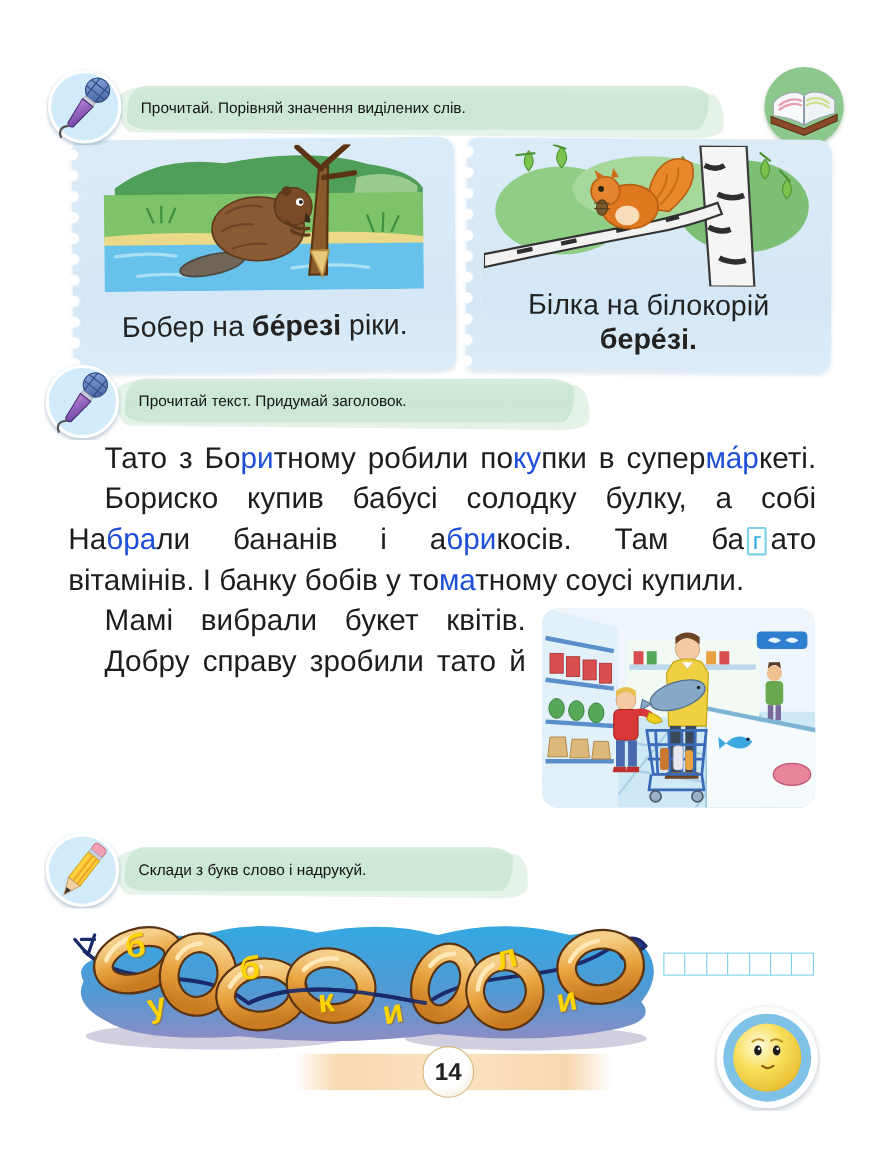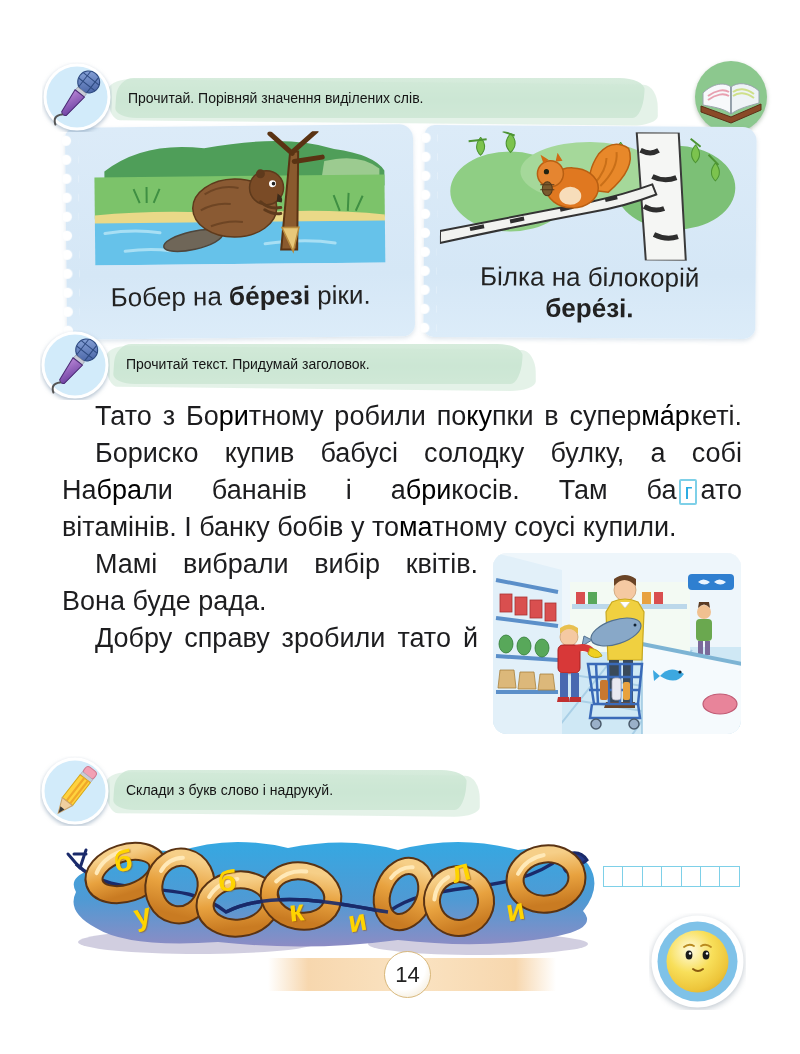--- a/index.html
+++ b/index.html
@@ -18,21 +18,21 @@
   .card .pic{position:absolute;left:50%;transform:translateX(-50%);top:6px;}
   .caption{position:absolute;left:8px;right:8px;text-align:center;font-size:26px;color:#222;line-height:31px;}
   .bold{font-weight:700;}
 
   
   .story{position:absolute;left:62px;top:398px;width:680px;font-size:27px;line-height:37px;color:#1d1d1f;}
   .story-par{margin:0;padding:0;}
   .line{text-align:justify;}
   .line.stretch{text-align-last:justify;}
   .line.indent{text-indent:33px;}
-  .seg-blue{color:#000000;}
+  .seg-blue{color:#1d4ed8;}
   .seg-box{display:inline-block;color:#29abe2;border:2px solid #7ed0e8;border-radius:2px;padding:0 3px;margin:0 3px;line-height:1.0;font-size:0.82em;background:#fff;}
   .story-figure{float:right;margin:6px 0 4px 14px;width:250px;height:183px;}
 
   
   .banner{position:absolute;left:58px;top:816px;width:545px;height:145px;}
   .bl{position:absolute;font-weight:700;font-size:30px;color:#ffd400;text-shadow:1px 1px 1px rgba(150,85,0,.55);z-index:5;}
   .bl0{left:56px;top:28px;transform:rotate(-6deg);}
   .bl1{left:76px;top:82px;transform:rotate(-12deg);}
   .bl2{left:160px;top:48px;}
   .bl3{left:231px;top:78px;transform:rotate(-6deg);}
@@ -40,21 +40,21 @@
   .bl5{left:393px;top:38px;transform:rotate(-14deg);}
   .bl6{left:448px;top:77px;transform:rotate(-10deg);}
 
   
   .cells{position:absolute;left:603px;top:866px;display:flex;}
   .cell{width:19px;height:19px;background:#fff;border:1.6px solid #7ed0e8;margin-left:-1.6px;}
   .cell:first-child{margin-left:0;}
 
   
   .band{position:absolute;left:268px;top:958px;width:288px;height:33px;background:linear-gradient(90deg,rgba(250,222,188,0) 0%,#f7d7ae 14%,#fae3c2 50%,#f7d7ae 86%,rgba(250,222,188,0) 100%);}
-  .page-circle{position:absolute;left:384px;top:951px;width:47px;height:47px;border-radius:50%;background:radial-gradient(circle at 40% 35%,#ffffff 55%,#f3e8d2 90%);border:1.5px solid #d8b87c;box-sizing:border-box;display:flex;align-items:center;justify-content:center;font-size:22px;font-weight:400;color:#222;}
+  .page-circle{position:absolute;left:384px;top:951px;width:47px;height:47px;border-radius:50%;background:radial-gradient(circle at 40% 35%,#ffffff 55%,#f3e8d2 90%);border:1.5px solid #d8b87c;box-sizing:border-box;display:flex;align-items:center;justify-content:center;font-size:22px;font-weight:700;color:#222;}
   .smiley{position:absolute;left:649px;top:913px;width:97px;height:97px;}
 </style>
 </head>
 <body>
 
 <div class="brush" style="left:116px;top:78px;width:528px;"></div>
 <span class="instr-text" style="left:128px;top:78px;">Прочитай. Порівняй значення виділених слів.</span>
 <svg class="task-icon" style="left:42px;top:62px;" viewBox="0 0 70 70">
   <defs>
     <linearGradient id="micHead" x1="0" y1="0" x2="1" y2="1">
@@ -245,22 +245,21 @@
       </g>
       <circle cx="104" cy="172" r="5" fill="#9ab0c8" stroke="#4a5a6a" stroke-width="1.5"></circle>
       <circle cx="142" cy="172" r="5" fill="#9ab0c8" stroke="#4a5a6a" stroke-width="1.5"></circle>
       <rect x="108" y="128" width="8" height="20" rx="2" fill="#c87830"></rect>
         <rect x="120" y="126" width="9" height="22" rx="3" fill="#e8e8f0" stroke="#aab" stroke-width=".8"></rect>
         <rect x="131" y="130" width="7" height="18" rx="2" fill="#e8a23f"></rect>
       <rect x="0" y="0" width="250" height="183" rx="14" fill="none" stroke="#dfe9f0" stroke-width="2"></rect>
     </g>
   </svg>
     <div class="story-par">
-      <div class="line stretch indent"><span>Мамі вибрали вибір квітів.</span></div>
-      <div class="line"><span>Вона буде рада.</span></div>
+      <div class="line stretch indent"><span>Мамі вибрали букет квітів.</span></div>
     </div>
     <div class="story-par">
       <div class="line stretch indent"><span>Добру справу зробили тато й</span></div>
     </div>
   </div>
 
 <div class="brush" style="left:114px;top:770px;width:352px;"></div>
 <span class="instr-text" style="left:126px;top:770px;">Склади з букв слово і надрукуй.</span>
 <svg class="task-icon" style="left:40px;top:756px;" viewBox="0 0 70 70">
   <circle cx="35" cy="35" r="32" fill="#d2ebfa" stroke="#ffffff" stroke-width="3" style="filter:drop-shadow(0 2px 2px rgba(100,130,160,.5));"></circle>

